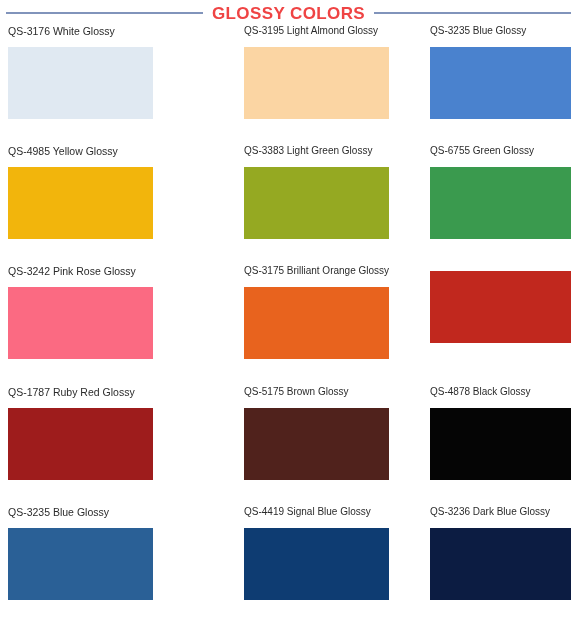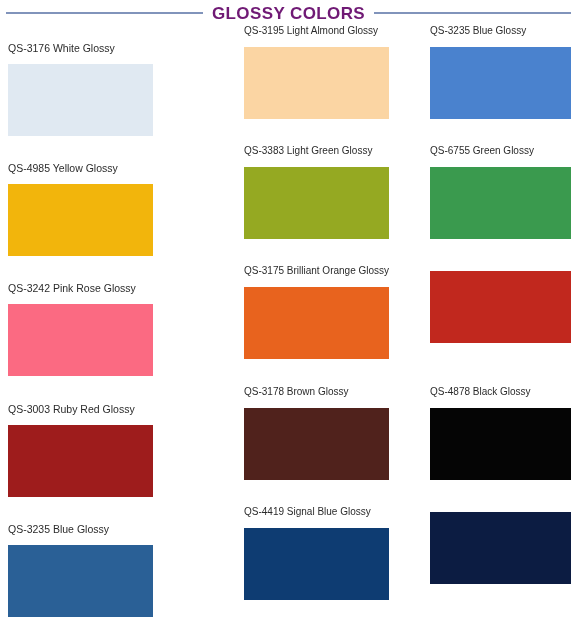--- a/index.html
+++ b/index.html
@@ -29,21 +29,21 @@
   .rule {
     height: 2px;
     background: #8194bb;
     flex: 1 1 auto;
   }
   .rule-left { margin-left: 6px; margin-right: 0px; }
   .rule-right { margin-right: 8px; margin-left: 0px; }
   .header-title {
     font-size: 17px;
     font-weight: bold;
-    color: #701a75;
+    color: #ef4444;
     letter-spacing: 0.4px;
     white-space: nowrap;
     padding: 0 9px;
     line-height: 1;
   }
 
   
   .grid {
     position: absolute;
     top: 26px;
@@ -55,21 +55,21 @@
     position: relative;
     width: 579px;
     height: 120.2px;
   }
   .cell {
     position: absolute;
     top: 0;
     width: 150px;
     height: 120px;
   }
-  .cell-c0 { left: 8px; margin-top: 17px; }
+  .cell-c0 { left: 8px; }
   .cell-c1 { left: 216px; margin-left: 28px; }
   .cell-c2 { left: 430px; }
 
   .swatch-label {
     font-size: 10.5px;
     color: #2b2b2b;
     line-height: 1;
     height: 16px;
     display: block;
     white-space: nowrap;
@@ -133,38 +133,39 @@
       <div class="cell cell-c1">
         <span class="swatch-label">QS-3175 Brilliant Orange Glossy</span>
         <span class="swatch" style="background: rgb(232, 99, 30);"></span>
       </div>
       <div class="cell cell-c2">
         <span class="swatch" style="background: rgb(193, 40, 30);"></span>
       </div>
     </div>
     <div class="row">
       <div class="cell cell-c0">
-        <span class="swatch-label">QS-3003 Ruby Red Glossy</span>
+        <span class="swatch-label">QS-1787 Ruby Red Glossy</span>
         <span class="swatch" style="background: rgb(158, 28, 28);"></span>
       </div>
       <div class="cell cell-c1">
-        <span class="swatch-label">QS-3178 Brown Glossy</span>
+        <span class="swatch-label">QS-5175 Brown Glossy</span>
         <span class="swatch" style="background: rgb(80, 34, 28);"></span>
       </div>
       <div class="cell cell-c2">
         <span class="swatch-label">QS-4878 Black Glossy</span>
         <span class="swatch" style="background: rgb(5, 5, 5);"></span>
       </div>
     </div>
     <div class="row">
       <div class="cell cell-c0">
         <span class="swatch-label">QS-3235 Blue Glossy</span>
         <span class="swatch" style="background: rgb(42, 96, 150);"></span>
       </div>
       <div class="cell cell-c1">
         <span class="swatch-label">QS-4419 Signal Blue Glossy</span>
         <span class="swatch" style="background: rgb(14, 60, 114);"></span>
       </div>
       <div class="cell cell-c2">
+        <span class="swatch-label">QS-3236 Dark Blue Glossy</span>
         <span class="swatch" style="background: rgb(12, 28, 66);"></span>
       </div>
     </div>
   </div>
 
 </body></html>

